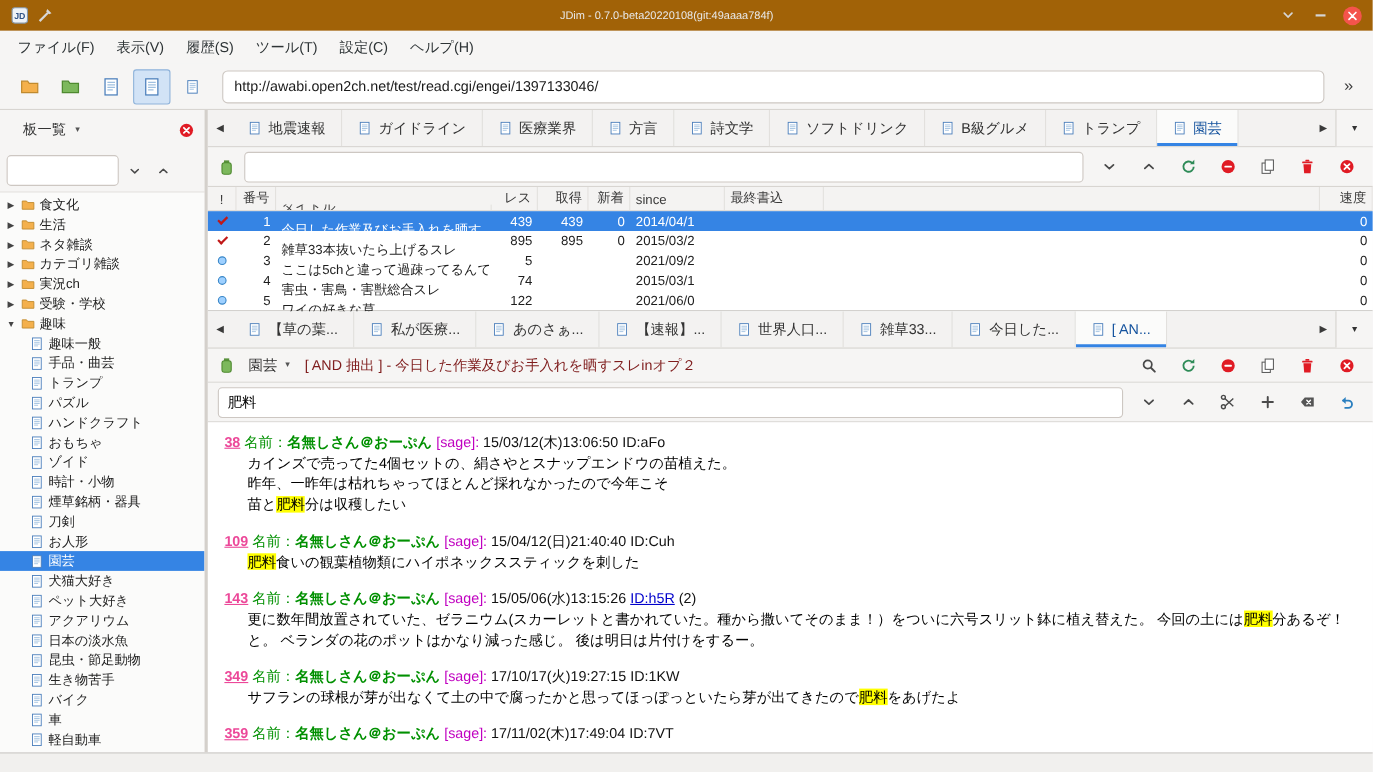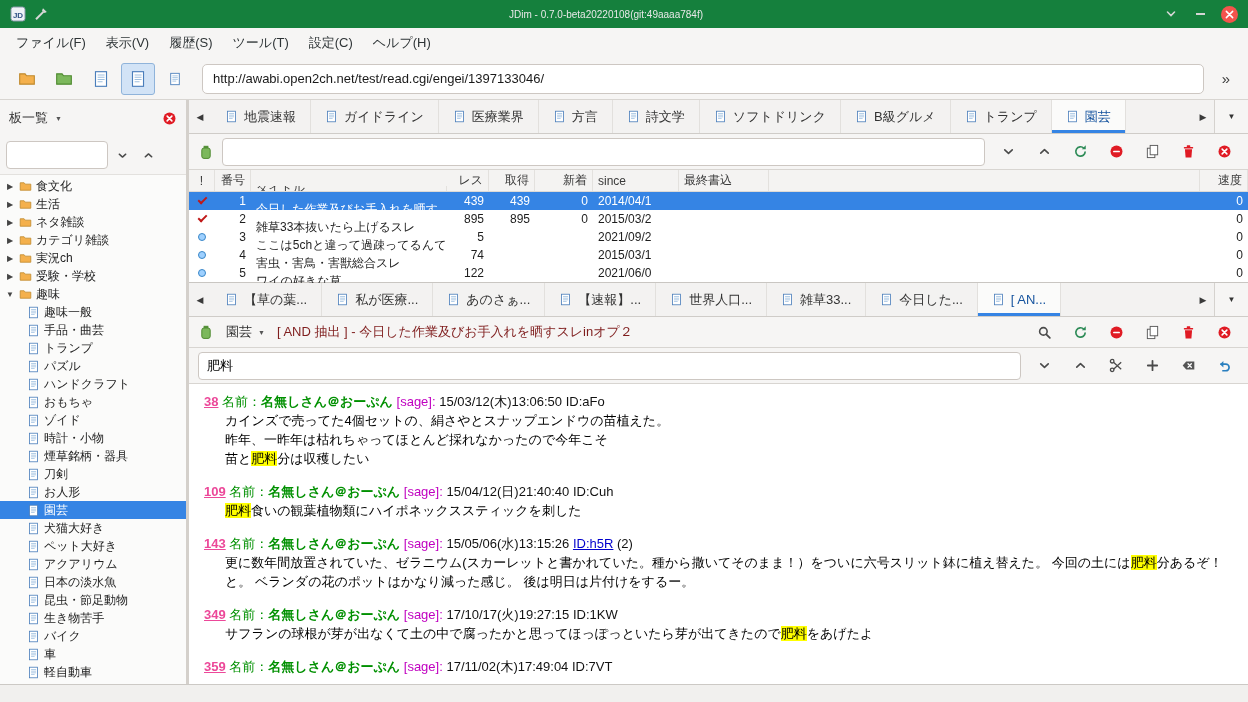--- a/index.html
+++ b/index.html
@@ -1,21 +1,21 @@
 <!DOCTYPE html>
 <html><head>
 <meta charset="utf-8">
 <style>
   * { margin:0; padding:0; box-sizing:border-box; }
   html,body { width:1248px; height:702px; overflow:hidden; }
   body { font-family:"Liberation Sans","DejaVu Sans",sans-serif; font-size:13px; color:#2e3436; background:#f6f5f4; }
   .window { width:1248px; height:702px; display:flex; flex-direction:column; }
 
   
-  .titlebar { height:28px; background:#15803d; color:#e3e3e3; display:flex; align-items:center; padding:0 10px; gap:8px; flex:none; }
+  .titlebar { height:28px; background:#a16207; color:#e3e3e3; display:flex; align-items:center; padding:0 10px; gap:8px; flex:none; }
   .tb-left { display:flex; align-items:center; gap:7px; }
   .tb-left svg { width:16px; height:16px; display:block; }
   .tb-title { flex:1; text-align:center; font-size:10px; color:#e8e8e8; white-space:nowrap; overflow:hidden; }
   .tb-controls { display:flex; align-items:center; gap:13px; }
   .win-btn { width:16px; height:16px; display:flex; align-items:center; justify-content:center; }
   .win-btn svg { width:12px; height:12px; }
   .minbar { width:9px; height:2px; background:#d5d5d5; display:block; }
   .win-close { width:17px; height:17px; border-radius:50%; background:#f4544c; display:flex; align-items:center; justify-content:center; }
   .win-close svg { width:9px; height:9px; }
 
@@ -33,21 +33,21 @@
   .url-input { flex:1; margin:0 10px; height:30px; border:1px solid #cdc7c2; border-radius:5px; background:#fff; padding:0 10px; font-size:13px; color:#1a1a1a; outline:none; font-family:inherit; }
   .go-btn { width:24px; height:24px; display:flex; align-items:center; justify-content:center; color:#3c3c3c; font-size:15px; }
 
   
   .content { flex:1; display:flex; min-height:0; }
   .sidebar { width:186px; flex:none; display:flex; flex-direction:column; background:#f6f5f4; min-height:0; }
   .splitter { width:3px; flex:none; background:#d4d0cb; cursor:col-resize; }
   .main { flex:1; min-width:0; display:flex; flex-direction:column; background:#fff; }
 
   
-  .sidebar-header { height:36px; flex:none; display:flex; align-items:center; gap:7px; padding:0 9px; }
+  .sidebar-header { height:36px; flex:none; display:flex; align-items:center; gap:7px; padding:0 9px;margin-left:12px; }
   .sidebar-title { font-size:13px; color:#333; }
   .caret { font-size:7px; color:#555; }
   .sb-close { margin-left:auto; display:flex; }
   .sb-close svg { width:15px; height:15px; }
   .sidebar-search { height:38px; flex:none; display:flex; align-items:center; gap:1px; padding:0 6px; }
   .sb-input { width:102px; height:28px; border:1px solid #cdc7c2; border-radius:4px; background:#fff; padding:0 7px; font-size:12px; outline:none; font-family:inherit; }
   .sb-btns { display:flex; }
   .sidebar-tree { flex:1; min-height:0; overflow:hidden; background:#fbfbfa; border-top:1px solid #e3e1de; padding-top:2px; }
   .tree-row { height:18px; display:flex; align-items:center; gap:4px; padding:0 2px 0 5px; font-size:12px; color:#222; white-space:nowrap; overflow:hidden; }
   .tree-row.board { padding-left:27px; }
@@ -83,21 +83,21 @@
   .tl-header { display:flex; height:22px; background:#f4f3f2; border-bottom:1px solid #dddad6; font-size:12px; color:#3a3a3a; }
   .tl-hcell { display:flex; align-items:center; padding:0 5px; border-right:1px solid #e3e1de; overflow:hidden; white-space:nowrap; }
   .tl-row { display:flex; height:18px; align-items:center; font-size:12px; color:#1d1d1d; }
   .tl-row.selected { background:#3584e4; color:#fff; }
   .tl-cell { display:flex; align-items:center; padding:0 5px; height:100%; overflow:hidden; white-space:nowrap; }
   .c-mark { width:26px; justify-content:center; }
   .c-num { width:36px; justify-content:flex-end; }
   .c-title { width:196px;margin-top:16px; }
   .c-res { width:42px; justify-content:flex-end; }
   .c-got { width:46px; justify-content:flex-end; }
-  .c-new { width:38px; justify-content:flex-end;margin-left:20px; }
+  .c-new { width:38px; justify-content:flex-end; }
   .c-since { width:86px; }
   .c-last { width:90px; }
   .c-spacer { flex:1; }
   .c-speed { width:48px; justify-content:flex-end; }
   .mark-check { width:9px; height:5px; border-left:2px solid #c01818; border-bottom:2px solid #c01818; transform:rotate(-45deg); margin-top:-3px; }
   .mark-circle { width:8px; height:8px; border-radius:50%; background:#9ed0ff; border:1px solid #3a87c8; }
 
   .thread-toolbar { height:31px; flex:none; display:flex; align-items:center; gap:7px; padding:0 9px; background:#f6f5f4; border-bottom:1px solid #d8d5d1; }
   .board-select { display:flex; align-items:center; gap:6px; padding:2px 5px; font-size:13px; color:#333; }
   .thread-title { flex:1; min-width:0; overflow:hidden; white-space:nowrap; text-overflow:ellipsis; font-size:13px; color:#7f1d1d; }

